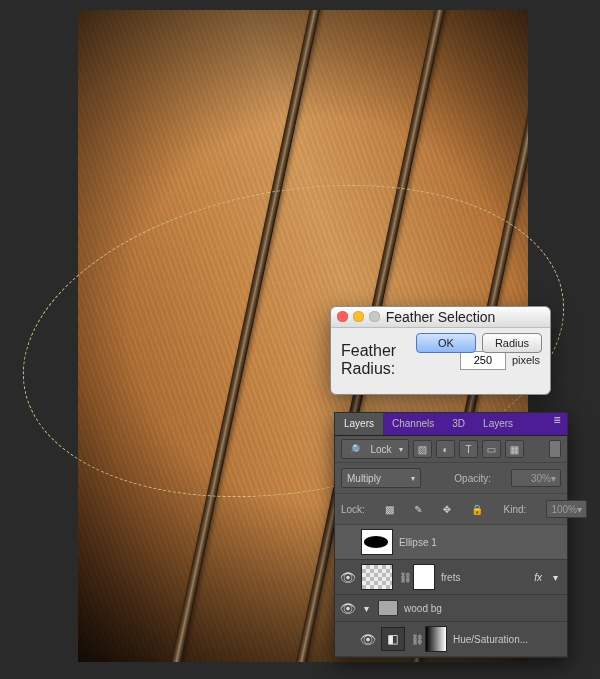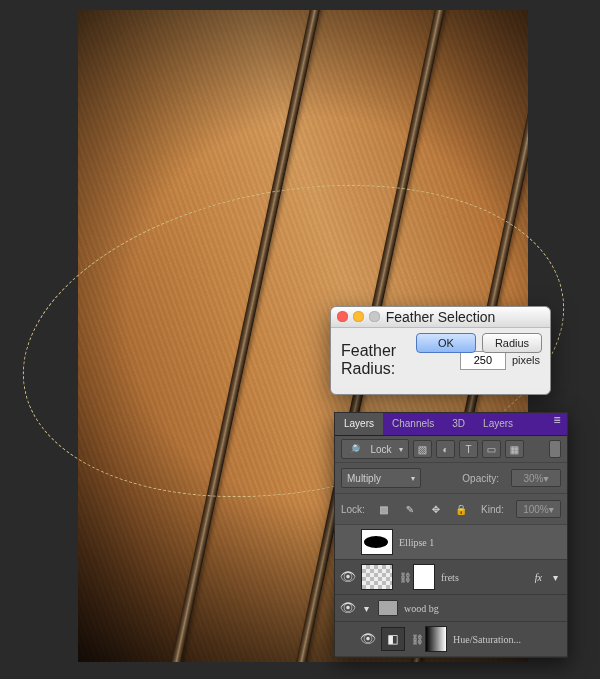--- a/index.html
+++ b/index.html
@@ -34,32 +34,32 @@
   .macbtn{width:60px;height:20px;font-size:11px;border-radius:4px;border:1px solid #888;
     background:linear-gradient(#fefefe,#dedede);color:#222;}
   .macbtn.primary{border:1px solid #4d78c6;background:linear-gradient(#cfe3ff,#8fb9f5);}
   
   #panel{position:absolute;left:334px;top:412px;width:232px;background:#535353;border:1px solid #2d2d2d;
     box-shadow:0 6px 20px rgba(0,0,0,.6);color:#c9c9c9;font-size:10px;}
   .tabs{display:flex;align-items:flex-start;background:#4c1d95;height:22px;border-bottom:1px solid #222;}
   .tab{padding:0 9px;height:22px;line-height:22px;color:#bdbdbd;cursor:pointer;}
   .tab.active{background:#535353;color:#eee;}
   .tabs .menu{margin-left:auto;width:20px;text-align:center;color:#ddd;cursor:pointer;font-size:12px}
-  .row{display:flex;align-items:center;gap:12px;padding:4px 6px;border-bottom:1px solid #444;height:22px;}
+  .row{display:flex;align-items:center;gap:20px;padding:4px 6px;border-bottom:1px solid #444;height:22px;}
   .dd{display:flex;align-items:center;justify-content:space-between;background:#5c5c5c;border:1px solid #3a3a3a;
     height:18px;padding:0 5px;border-radius:2px;color:#cfcfcf;}
   .dd .chev{font-size:8px;color:#cfcfcf}
   .ico{display:inline-flex;align-items:center;justify-content:center;width:16px;height:16px;color:#cfcfcf}
   .filterbar{display:flex;align-items:center;gap:4px;padding:3px 6px;border-bottom:1px solid #444;}
   .filterbar .dd{width:56px}
   .sq{width:17px;height:16px;border:1px solid #3a3a3a;background:#5d5d5d;display:flex;align-items:center;justify-content:center;font-size:10px;border-radius:2px}
   .oprow .dd{width:68px}
-  .valbox{width:40px;height:16px;border:1px solid #3a3a3a;background:#5d5d5d;display:flex;align-items:center;justify-content:center;padding:0 4px;border-radius:2px;color:#9c9c9c}
+  .valbox{width:40px;height:16px;border:1px solid #3a3a3a;background:#5d5d5d;display:flex;align-items:center;justify-content:flex-end;padding:0 4px;border-radius:2px;color:#9c9c9c}
   .lbl{color:#b9b9b9}
-  .layers{max-height:180px;font-family:Liberation Serif, serif;}
+  .layers{max-height:180px;}
   .layer{display:flex;align-items:center;gap:6px;height:34px;padding:0 6px;border-bottom:1px solid #3b3b3b;background:#4b4b4b;}
   .layer.sel{background:#5a5a5a}
   .eye{width:14px;height:14px;display:flex;align-items:center;justify-content:center;color:#ddd;font-size:13px}
   .thumb{width:30px;height:24px;background:#ddd;border:1px solid #222;position:relative;display:flex;align-items:center;justify-content:center;overflow:hidden}
   .thumb.checker{background:
     linear-gradient(45deg,#bbb 25%,transparent 25%,transparent 75%,#bbb 75%),
     linear-gradient(45deg,#bbb 25%,#eee 25%,#eee 75%,#bbb 75%);
     background-size:8px 8px;background-position:0 0,4px 4px;}
   .thumb.ellipse{background:#fff}
   .thumb.ellipse::after{content:"";position:absolute;left:2px;top:6px;width:24px;height:12px;background:#000;border-radius:50%}

